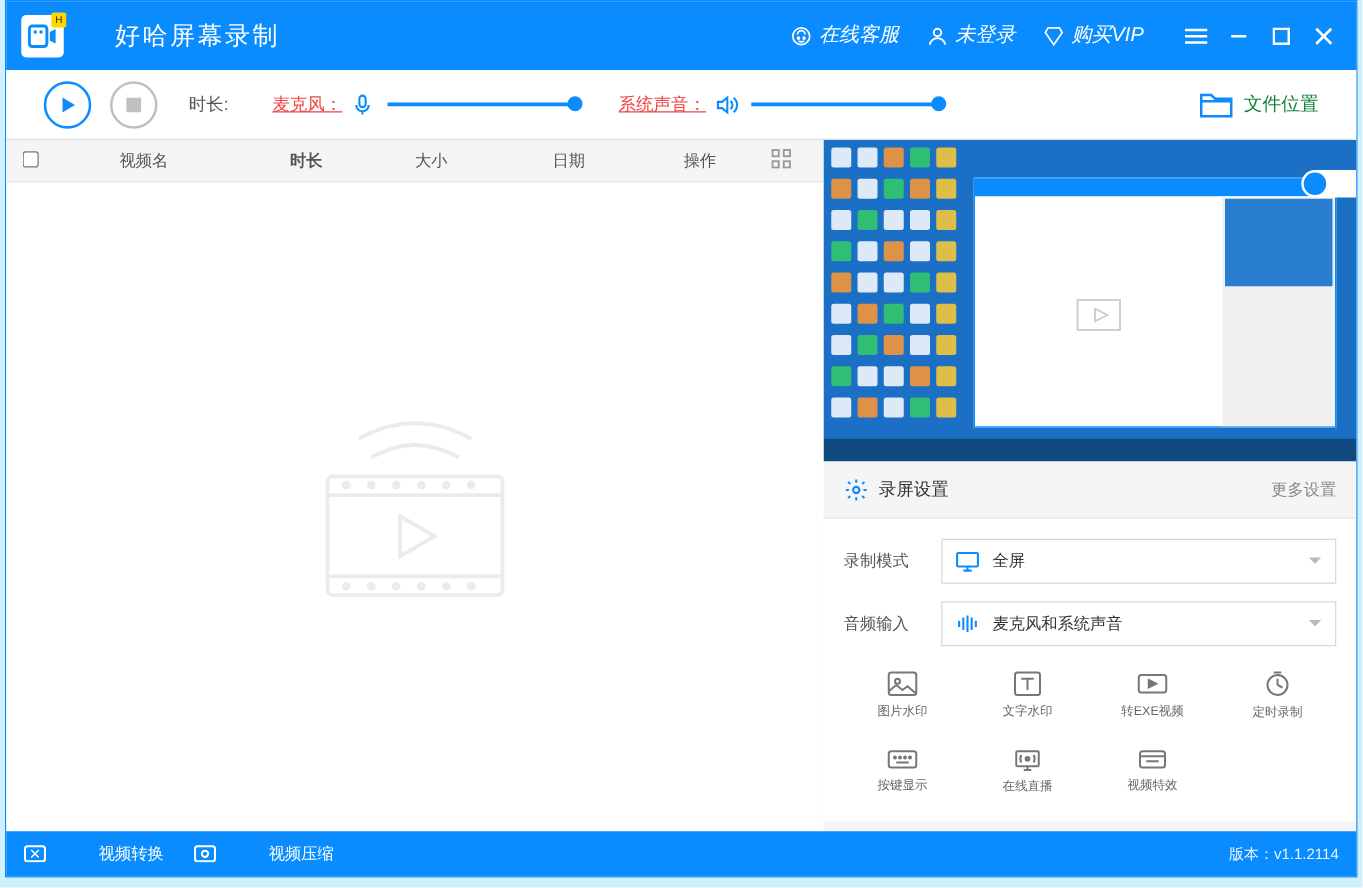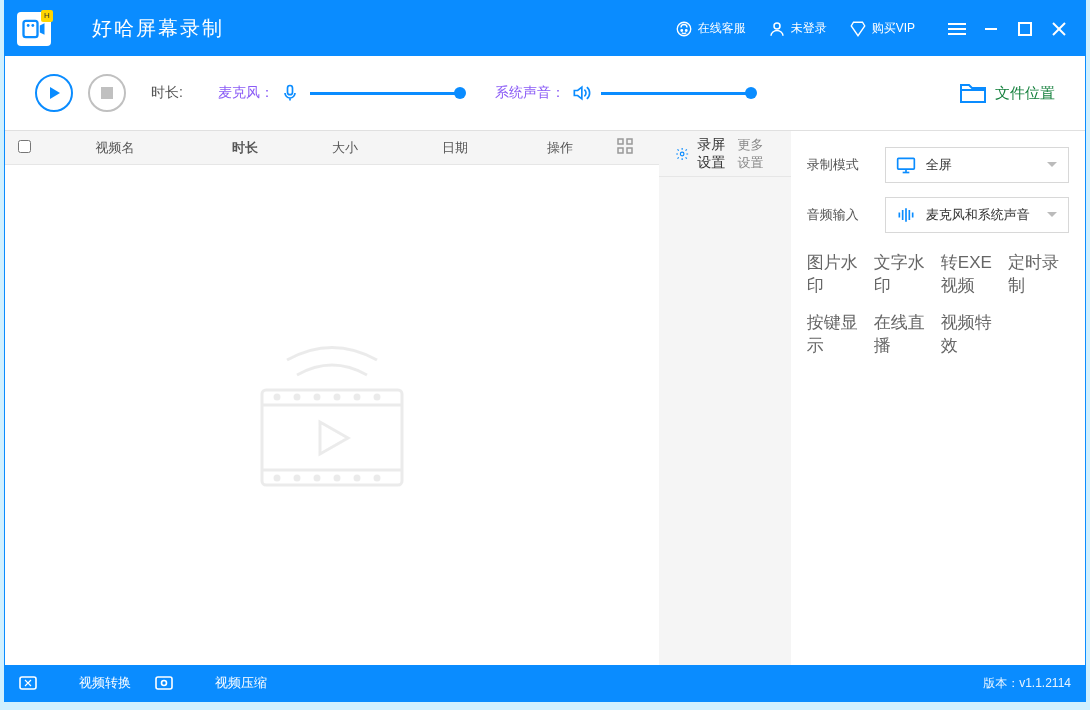--- a/index.html
+++ b/index.html
@@ -6,32 +6,32 @@
 body { width: 1090px; height: 710px; background: #d0f0ff; overflow: hidden; }
 .app { width: 1082px; height: 702px; margin: 0 auto; background: #fff; display: flex; flex-direction: column; border: 1px solid #0a8cff; }
 
 
 .titlebar { height: 55px; background: #0a8cff; display: flex; align-items: center; color: #fff; padding: 0 12px; }
 .titlebar .logo { width: 34px; height: 34px; background: #fff; border-radius: 4px; display: flex; align-items: center; justify-content: center; position: relative; margin-right: 10px; }
 .titlebar .logo svg { width: 28px; height: 28px; }
 .titlebar .logo .badge { position: absolute; top: -2px; right: -2px; width: 12px; height: 12px; background: #ffd500; border-radius: 2px; font-size: 8px; color: #333; text-align: center; line-height: 12px; }
 .titlebar .app-title { font-size: 20px; font-weight: 500; letter-spacing: 2px; margin-left: 31px; }
 .titlebar .spacer { flex: 1; }
-.titlebar .tb-item { display: flex; align-items: center; margin-right: 22px; font-size: 12px; cursor: pointer; }
+.titlebar .tb-item { display: flex; align-items: center; margin-right: 22px; font-size: 16px; cursor: pointer; font-style: italic; }
 .titlebar .tb-item svg { margin-right: 5px; }
 .titlebar .win-btn { width: 28px; height: 28px; display: flex; align-items: center; justify-content: center; cursor: pointer; margin-left: 6px; }
 
 
-.toolbar { height: 75px; background: #fff; display: flex; align-items: center; padding: 0 30px; border-bottom: 1px solid #e0e0e0; gap: 15px; }
+.toolbar { height: 56px; background: #fff; display: flex; align-items: center; padding: 0 30px; border-bottom: 1px solid #e0e0e0; gap: 15px; }
 .play-btn, .stop-btn { width: 38px; height: 38px; border: 2px solid #0a8cff; border-radius: 50%; display: flex; align-items: center; justify-content: center; cursor: pointer; }
 .stop-btn { border-color: #c0c0c0; }
 .duration-label { font-size: 14px; color: #555; margin-left: 10px; }
 .duration-value { font-size: 26px; color: #222; letter-spacing: 1px; }
 .audio-group { display: flex; align-items: center; margin-left: 20px; }
-.audio-label { font-size: 14px; color: #8b5cf6; margin-right: 6px; }
+.audio-label { font-size: 14px; color: #ef4444; margin-right: 6px; text-decoration: underline; }
 .audio-label::after { content: "："; }
 .slider { width: 150px; height: 3px; background: #0a8cff; position: relative; margin-left: 10px; }
 .slider .knob { position: absolute; right: -6px; top: -5px; width: 12px; height: 12px; background: #0a8cff; border-radius: 50%; }
 .file-loc { display: flex; align-items: center; margin-left: auto; cursor: pointer; }
 .file-loc svg { margin-right: 8px; }
 .file-loc span { font-size: 15px; color: #15803d; }
 
 
 .main { flex: 1; display: flex; overflow: hidden; }
 .left-panel { flex: 1; display: flex; flex-direction: column; background: #fff; }
@@ -41,21 +41,21 @@
 .th { text-align: center; }
 .th-name { width: 160px; }
 .th-dur { width: 100px; font-weight: bold; }
 .th-size { width: 100px; }
 .th-date { width: 120px; }
 .th-op { width: 90px; }
 .th-grid { width: 40px; }
 .empty-area { flex: 1; display: flex; align-items: center; justify-content: center; }
 .empty-area svg { opacity: 0.35; }
 
-.right-panel { width: 426px; background: #f5f5f5; display: flex; flex-direction: row; }
+.right-panel { width: 426px; background: #f5f5f5; display: flex; flex-direction: column; }
 .preview { height: 257px; background: #1b6fc4; position: relative; overflow: hidden; }
 .preview-desktop { position: absolute; inset: 0; }
 .preview-icons { position: absolute; left: 6px; top: 6px; display: grid; grid-template-columns: repeat(5, 18px); grid-auto-rows: 22px; gap: 3px; }
 .preview-icons .ico { width: 16px; height: 16px; background: #fff; border-radius: 2px; opacity: 0.85; }
 .preview-icons .ico:nth-child(3n) { background: #ff9933; }
 .preview-icons .ico:nth-child(4n) { background: #33cc66; }
 .preview-icons .ico:nth-child(5n) { background: #ffcc33; }
 .preview-subwin { position: absolute; left: 120px; top: 30px; width: 290px; height: 200px; background: #fff; border: 1px solid #0a8cff; }
 .preview-subwin .sw-bar { height: 14px; background: #0a8cff; }
 .preview-subwin .sw-body { display: flex; height: calc(100% - 14px); }
@@ -75,21 +75,21 @@
 .setting-row { display: flex; align-items: center; margin-bottom: 14px; }
 .setting-row .label { width: 78px; font-size: 13px; color: #555; }
 .setting-row .dropdown { flex: 1; height: 36px; border: 1px solid #d8d8d8; display: flex; align-items: center; padding: 0 10px; cursor: pointer; }
 .setting-row .dropdown svg.lead { margin-right: 10px; }
 .setting-row .dropdown .val { flex: 1; font-size: 13px; color: #333; }
 .setting-row .dropdown .caret { color: #aaa; }
 
 .tool-grid { display: grid; grid-template-columns: repeat(4, 1fr); gap: 10px 6px; margin-top: 14px; }
 .tool-item { height: 50px; display: flex; flex-direction: column; align-items: center; justify-content: center; cursor: pointer; }
 .tool-item svg { margin-bottom: 4px; }
-.tool-item span { font-size: 17px; color: #666; }
+.tool-item span { font-size: 10px; color: #666; }
 
 
 .bottombar { height: 36px; background: #0a8cff; display: flex; align-items: center; padding: 0 14px; color: #fff; font-size: 13px; }
 .bottombar .bb-item { display: flex; align-items: center; margin-right: 24px; cursor: pointer; gap: 36px; }
 .bottombar .bb-item svg { margin-right: 6px; }
 .bottombar .version { margin-left: auto; font-size: 12px; opacity: 0.9; }
 </style>
 </head>
 <body>
 

